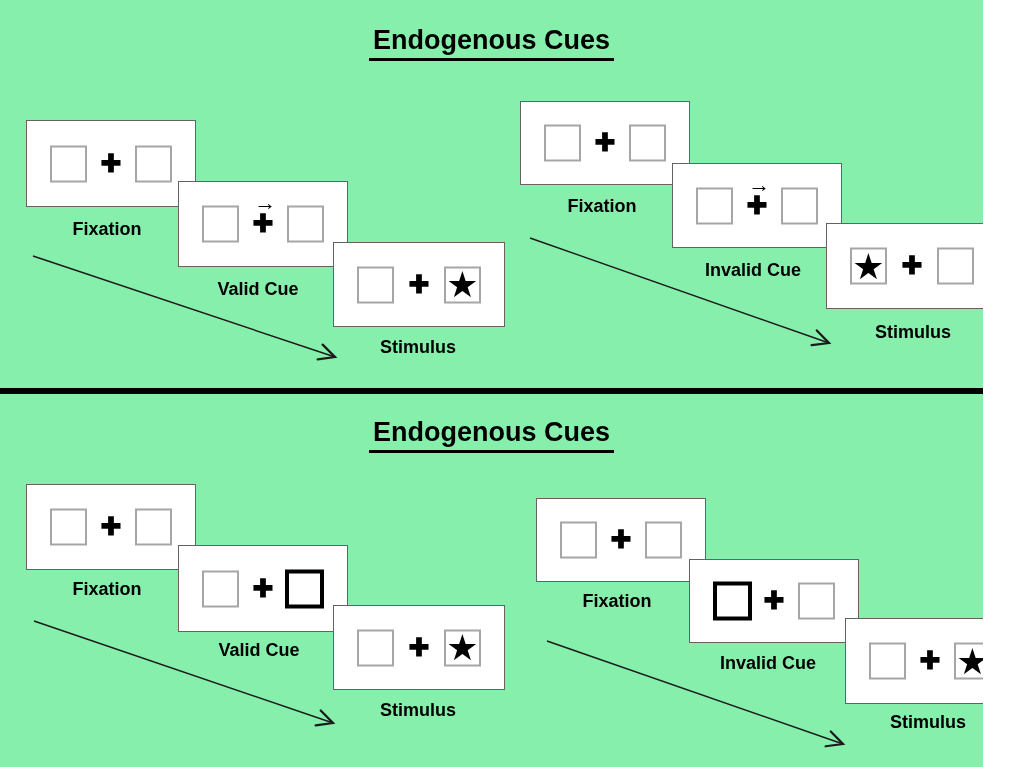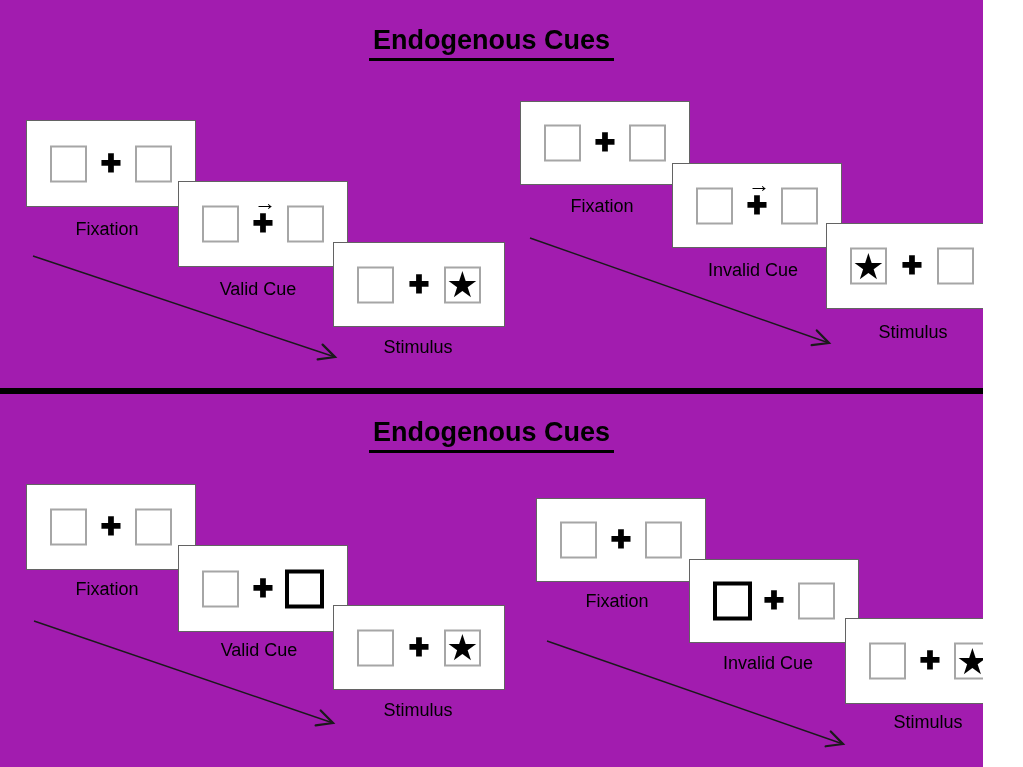--- a/index.html
+++ b/index.html
@@ -1,17 +1,17 @@
 <!DOCTYPE html>
 <html><head>
 <meta charset="utf-8">
 <style>
   html,body { margin:0; padding:0; background:#ffffff; }
   #canvas {
-    position:relative; width:983px; height:767px; background:#a21caf;
+    position:relative; width:983px; height:767px; background:#86efac;
     font-family:"Liberation Sans", sans-serif; color:#000; overflow:hidden;
   }
   * { box-sizing:border-box; }
   .title { position:absolute; left:0; right:0; text-align:center; font-weight:bold; font-size:27px; line-height:32px; }
   .title-text { display:inline-block; border-bottom:3px solid #000; padding:0 4px 2px 4px; }
   .divider { position:absolute; left:0; top:388px; width:1023px; height:6px; background:#000; }
   .panel { position:absolute; background:#fff; border:1px solid #636363; z-index:1; }
   .panel.z2 { z-index:2; } .panel.z3 { z-index:3; }
   .sq {
     position:absolute; width:37px; height:37px; border:2px solid #a6a6a6; background:#fff;
@@ -21,21 +21,21 @@
   .sq.highlight { width:39px; height:39px; border:4px solid #000; }
   .plus {
     position:absolute; left:50%; top:50%; transform:translate(-50%,-52%);
     font-size:25px; font-weight:bold; line-height:1;
   }
   .cue-arrow {
     position:absolute; left:50%; top:10px; transform:translateX(-40%);
     font-size:22px; font-weight:600; line-height:1;
   }
   .star { font-size:36px; line-height:1; }
-  .plabel { position:absolute; width:150px; text-align:center; font-weight:normal; font-size:18px; line-height:22px; z-index:4; }
+  .plabel { position:absolute; width:150px; text-align:center; font-weight:bold; font-size:18px; line-height:22px; z-index:4; }
   svg.arrows { position:absolute; left:0; top:0; z-index:0; }
 </style>
 </head>
 <body>
 
 <div id="canvas">
 
   <div class="title" style="top:24px;">
     <span class="title-text">Endogenous Cues</span>
   </div>

